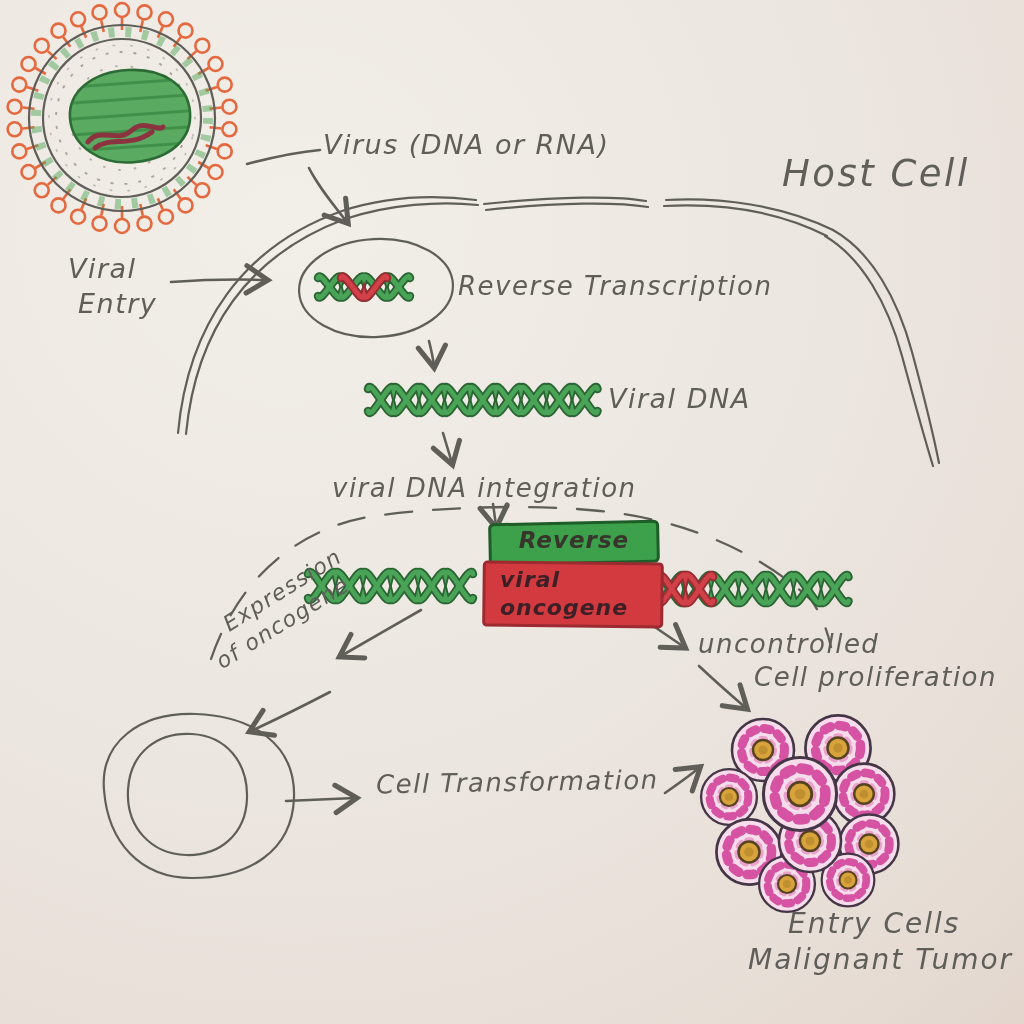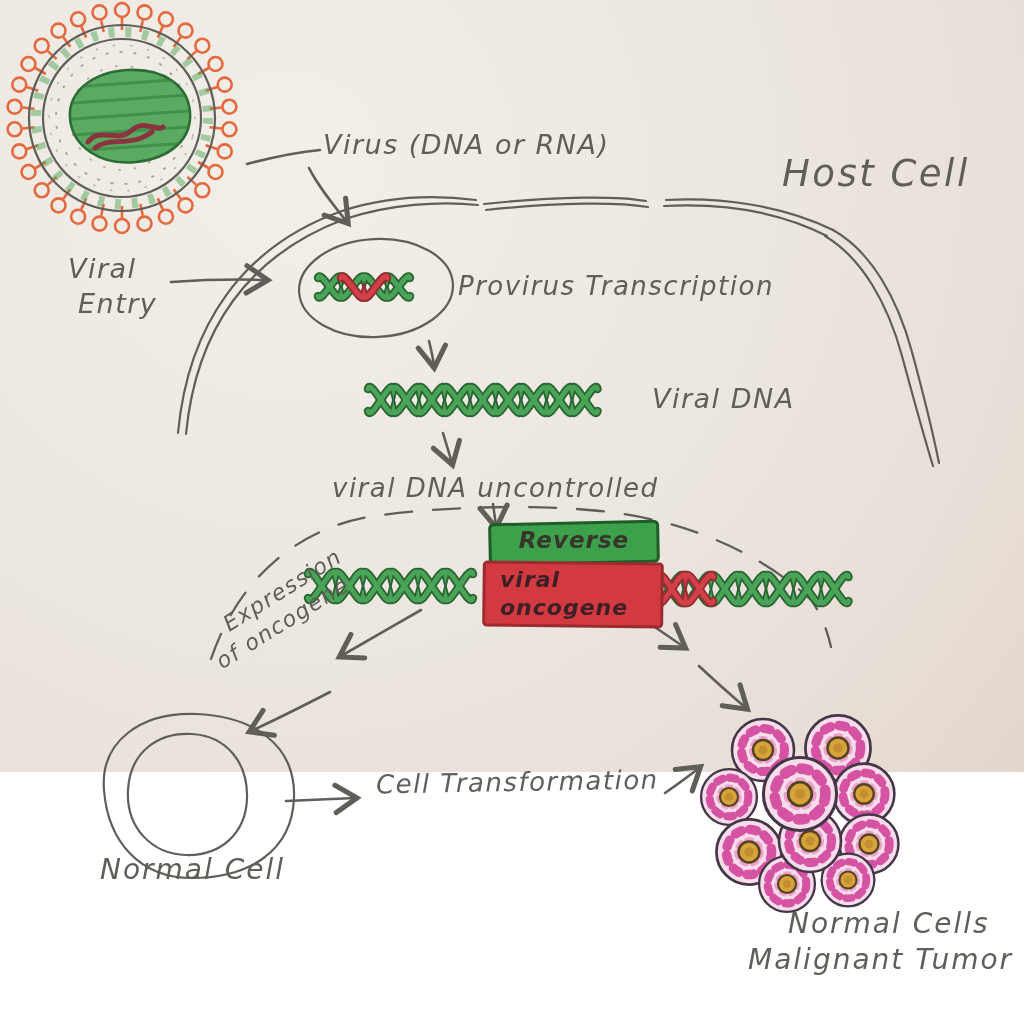--- a/index.html
+++ b/index.html
@@ -1,36 +1,36 @@
 <!DOCTYPE html>
 <html style="--ink: #5f5e58; --orange: #e4693f; --green: #4aa457; --green-dark: #2b6534; --red: #d24048; --red-dark: #972c33; --magenta: #d23f97; --gold: #d9a33c; --paper: #ece6e0;"><head>
 <meta charset="utf-8">
 <style>
   html,body{margin:0;padding:0;}
   body{width:1024px;height:1024px;overflow:hidden;
        font-family:"DejaVu Sans",sans-serif;}
-  #paper{position:relative;width:1024px;height:772px;
+  #paper{position:relative;width:1024px;height:1024px;
     background:radial-gradient(circle at 28% 22%, #f2eee8 0%, #ece6e0 52%, #e6dcd4 88%, #e2d6cd 100%);}
   svg{position:absolute;left:0;top:0;}
   .ink{stroke:var(--ink);fill:none;stroke-width:2.2;stroke-linecap:round;stroke-linejoin:round;}
   .ink2{stroke:var(--ink);fill:none;stroke-width:2.6;stroke-linecap:round;}
   .dash-arc{stroke:var(--ink);fill:none;stroke-width:2.3;stroke-dasharray:27 21;stroke-linecap:round;}
   .helix-under{stroke:var(--green-dark);fill:none;stroke-width:8.5;stroke-linecap:round;}
   .helix-over{stroke:var(--green);fill:none;stroke-width:4.8;stroke-linecap:round;}
   .helix-under-red{stroke:var(--red-dark);fill:none;stroke-width:8.5;stroke-linecap:round;}
   .helix-over-red{stroke:var(--red);fill:none;stroke-width:4.8;stroke-linecap:round;}
   .spikes line{stroke:var(--orange);stroke-width:2.6;}
   .spikes circle{stroke:var(--orange);stroke-width:2.6;fill:none;}
   .lbl{position:absolute;font-style:italic;color:var(--ink);white-space:nowrap;line-height:1.28;letter-spacing:1.5px;}
   #lbl-virus{left:323px;top:128px;font-size:27px;}
   #lbl-host{left:782px;top:150px;font-size:37px;letter-spacing:2.5px;}
   #lbl-entry{left:68px;top:252px;font-size:27px;}
   #lbl-entry .l2{margin-left:10px;}
   #lbl-rt{left:458px;top:270px;font-size:26px;}
-  #lbl-vdna{left:608px;top:382px;font-size:27px;margin-left:44px;}
+  #lbl-vdna{left:608px;top:382px;font-size:27px;}
   #lbl-integration{left:332px;top:472px;font-size:26px;}
   #lbl-provirus{left:492px;top:526px;width:164px;text-align:center;font-size:23px;font-weight:bold;color:#37352c;letter-spacing:1px;}
   #lbl-oncogene{left:500px;top:566px;font-size:22px;font-weight:bold;color:#3c2026;letter-spacing:1px;}
   #lbl-expression{left:196px;top:628px;font-size:22px;transform:rotate(-32deg);transform-origin:left top;}
   #lbl-expression .l1{margin-left:26px;}
   #lbl-uncontrolled{left:698px;top:628px;font-size:26px;}
   #lbl-uncontrolled .l2{margin-left:56px;}
   #lbl-normal{left:100px;top:852px;font-size:28px;letter-spacing:2px;}
   #lbl-transform{left:376px;top:766px;font-size:26px;transform:rotate(-1deg);}
   #lbl-tumor{left:748px;top:906px;font-size:28px;letter-spacing:2px;}
@@ -228,32 +228,35 @@
     <use href="#tcell" transform="translate(800,794) scale(1.18)"></use>
   </g>
 </svg>
 
 <div class="lbl" id="lbl-virus">Virus (DNA or RNA)</div>
 <div class="lbl" id="lbl-host">Host Cell</div>
 <div class="lbl" id="lbl-entry">
   <div class="l1">Viral</div>
   <div class="l2">Entry</div>
 </div>
-<div class="lbl" id="lbl-rt">Provirus Transcription</div>
+<div class="lbl" id="lbl-rt">Reverse Transcription</div>
 <div class="lbl" id="lbl-vdna">Viral DNA</div>
-<div class="lbl" id="lbl-integration">viral DNA uncontrolled</div>
+<div class="lbl" id="lbl-integration">viral DNA integration</div>
 <div class="lbl" id="lbl-provirus">Reverse</div>
 <div class="lbl" id="lbl-oncogene">
   <div>viral</div>
   <div>oncogene</div>
 </div>
 <div class="lbl" id="lbl-expression">
   <div class="l1">Expression</div>
   <div class="l2">of oncogene</div>
 </div>
-<div class="lbl" id="lbl-normal">Normal Cell</div>
+<div class="lbl" id="lbl-uncontrolled">
+  <div class="l1">uncontrolled</div>
+  <div class="l2">Cell proliferation</div>
+</div>
 <div class="lbl" id="lbl-transform">Cell Transformation</div>
 <div class="lbl" id="lbl-tumor">
-  <div class="l1">Normal Cells</div>
+  <div class="l1">Entry Cells</div>
   <div class="l2">Malignant Tumor</div>
 </div>
 
 </div>
 
 </body></html>

